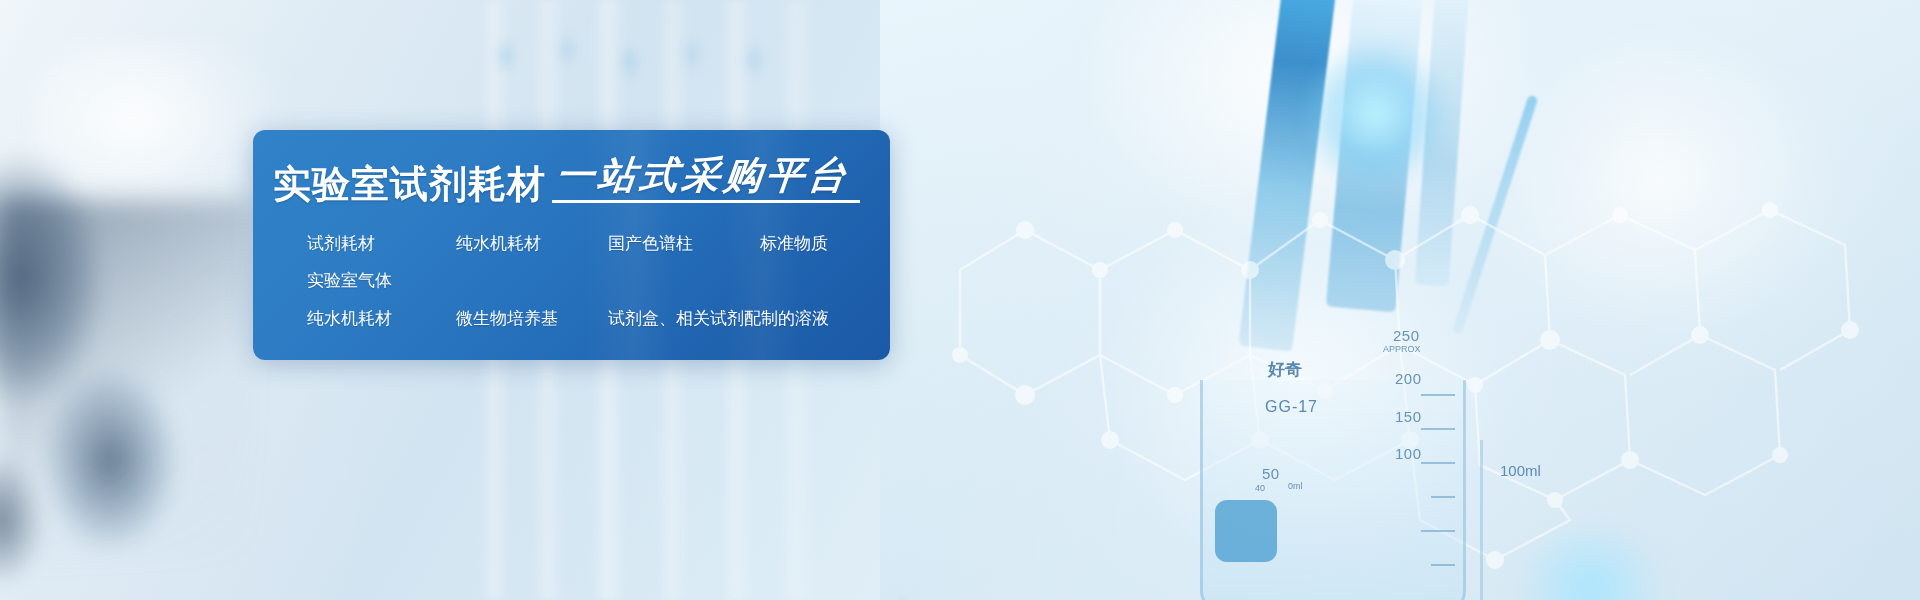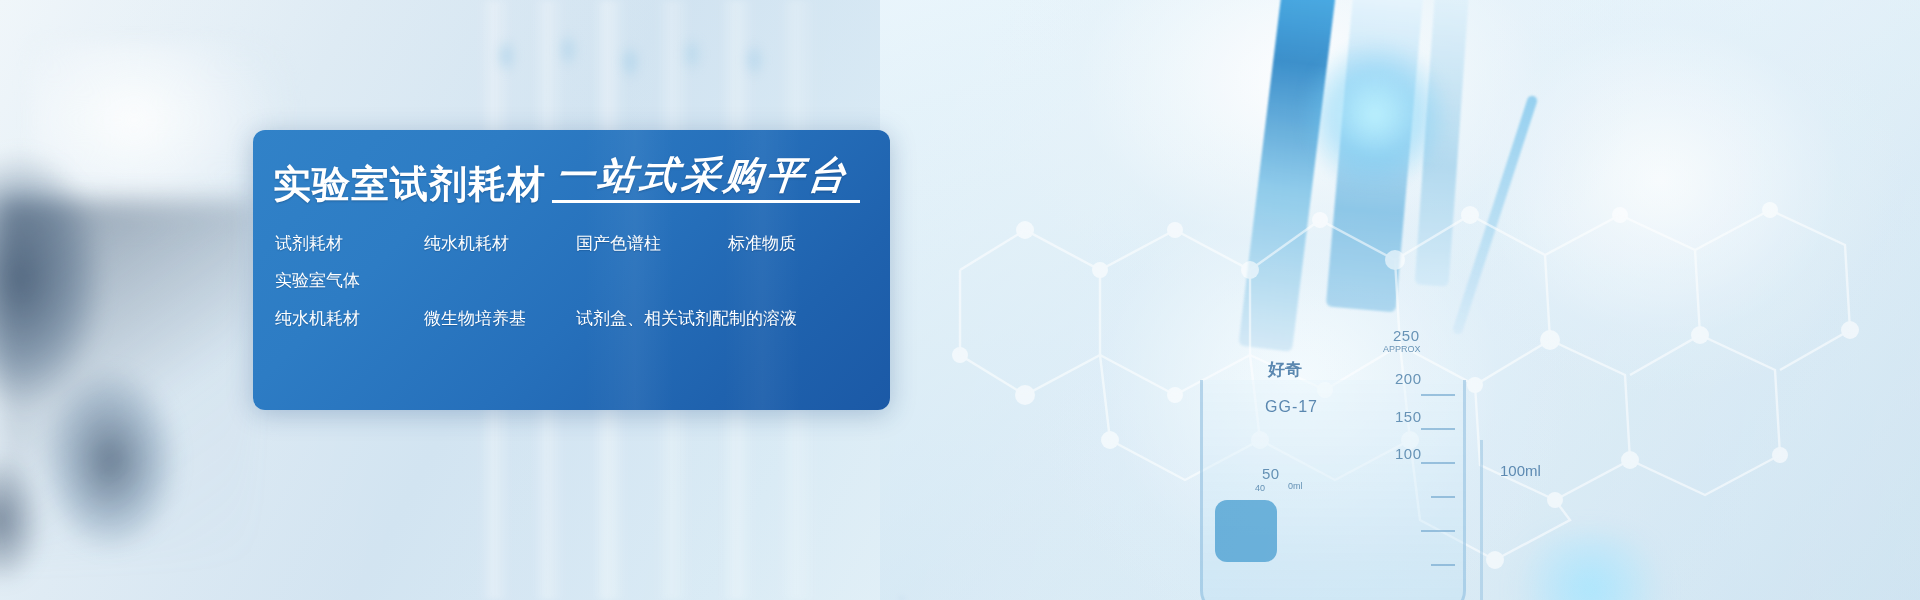--- a/index.html
+++ b/index.html
@@ -142,21 +142,21 @@
 
   
   .bg-veil{
     position:absolute;inset:0;
     background:linear-gradient(100deg, rgba(255,255,255,.12), rgba(255,255,255,.04) 40%, rgba(255,255,255,.16));
     pointer-events:none;
   }
 
   
   .panel{
-    position:absolute;left:253px;top:130px;width:637px;height:280px;
+    position:absolute;left:253px;top:130px;width:637px;height:230px;
     border-radius:12px;
     background:linear-gradient(135deg,#3182c8 0%, #2d7cc4 28%, #2670bb 55%, #1f62ae 80%, #1b59a6 100%);
     box-shadow:0 4px 26px rgba(22,70,125,.28);
     overflow:hidden;
   }
   .panel-sheen{
     position:absolute;inset:0;
     background:
       linear-gradient(90deg, rgba(255,255,255,0) 52%, rgba(255,255,255,.05) 60%, rgba(255,255,255,0) 66%,
                      rgba(255,255,255,0) 74%, rgba(255,255,255,.045) 80%, rgba(255,255,255,0) 86%);
@@ -180,21 +180,21 @@
     font-style:italic;
     transform:skewX(-6deg);
     display:inline-block;
     text-shadow:0 1px 2px rgba(10,45,90,.35);
   }
   .hl-underline{
     position:absolute;left:-4px;right:-10px;bottom:0;height:3px;background:#ffffff;
   }
 
   .links{position:absolute;left:22px;top:104px;right:16px;}
-  .link-row{display:flex;align-items:center;margin-bottom:17px;}
+  .link-row{display:flex;align-items:center;margin-bottom:17px;margin-left:32px;}
   .link-item{
     color:#ffffff;font-size:17px;line-height:1.2;white-space:nowrap;
     text-shadow:0 1px 1px rgba(10,45,90,.3);
   }
   .c1{width:149px;}
   .c2{width:152px;}
   .c3{width:auto;text-align:center;}
 </style>
 </head>
 <body>

